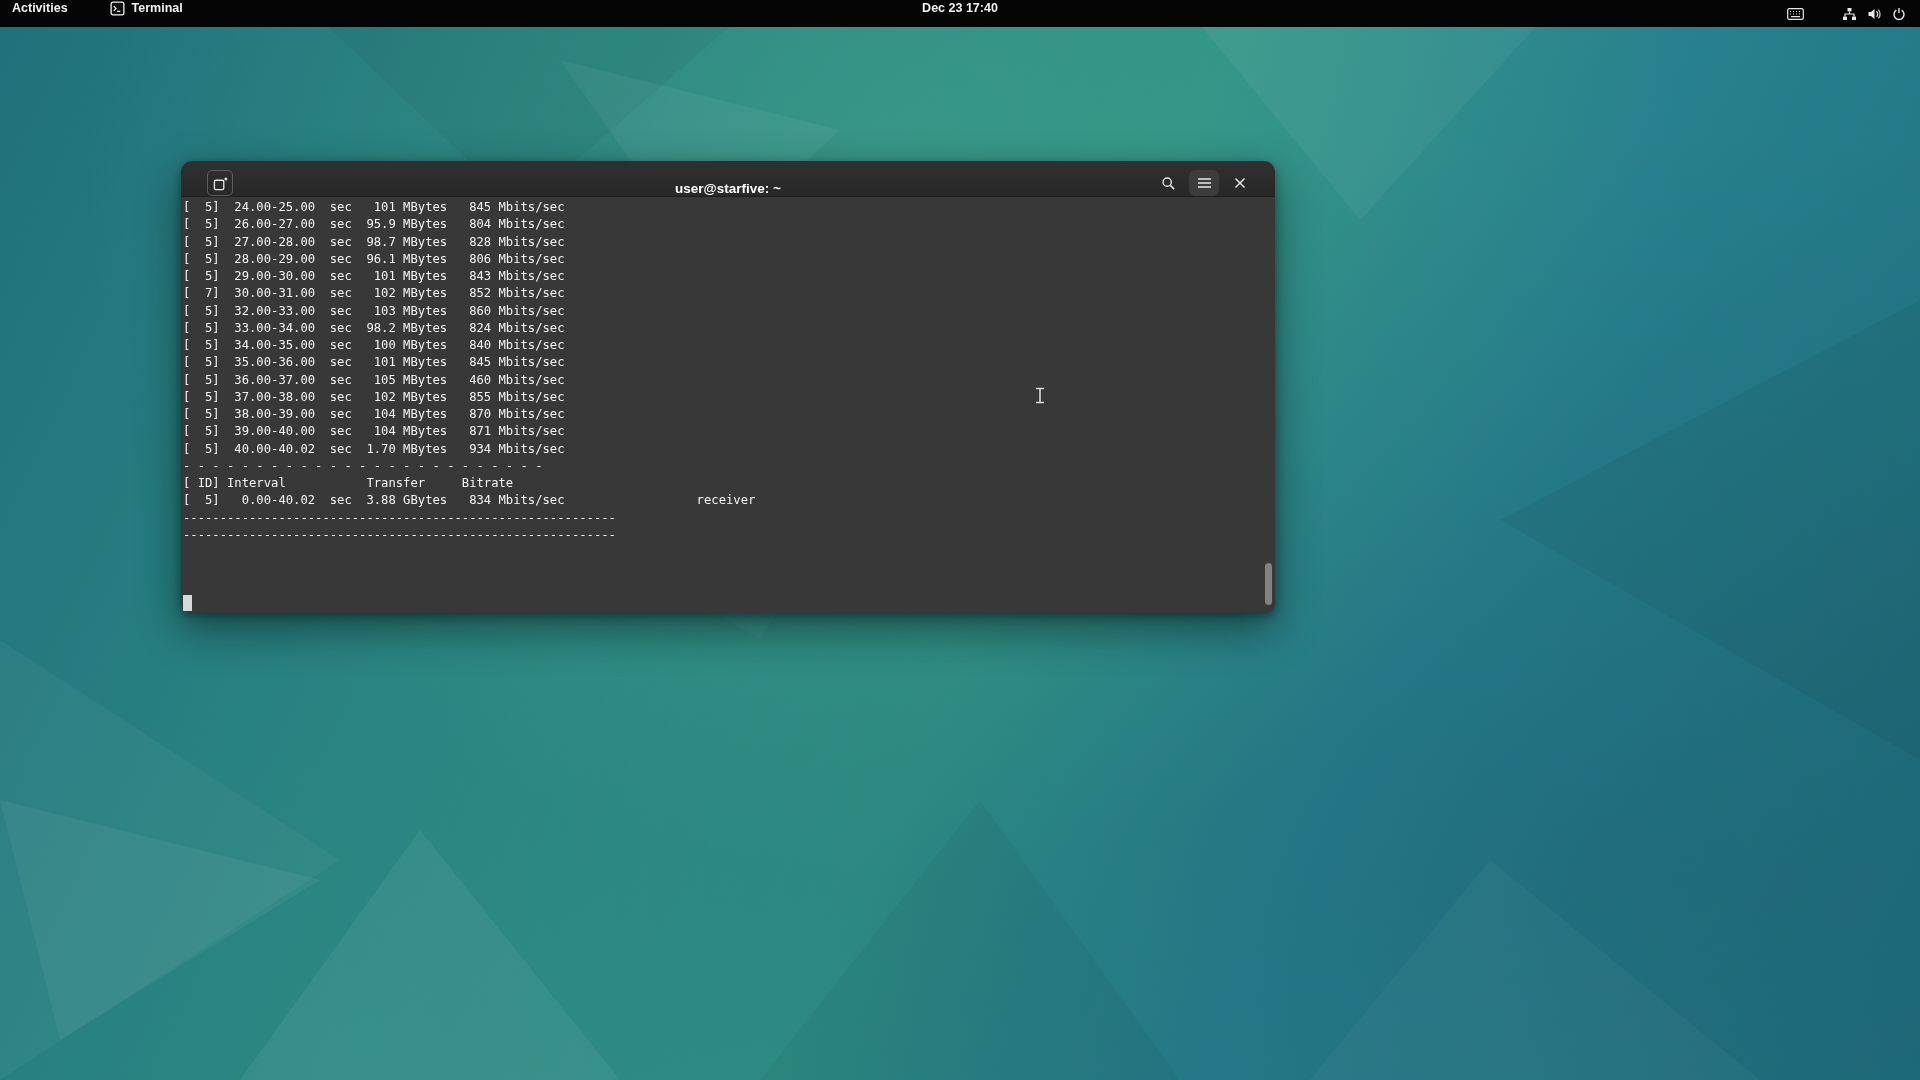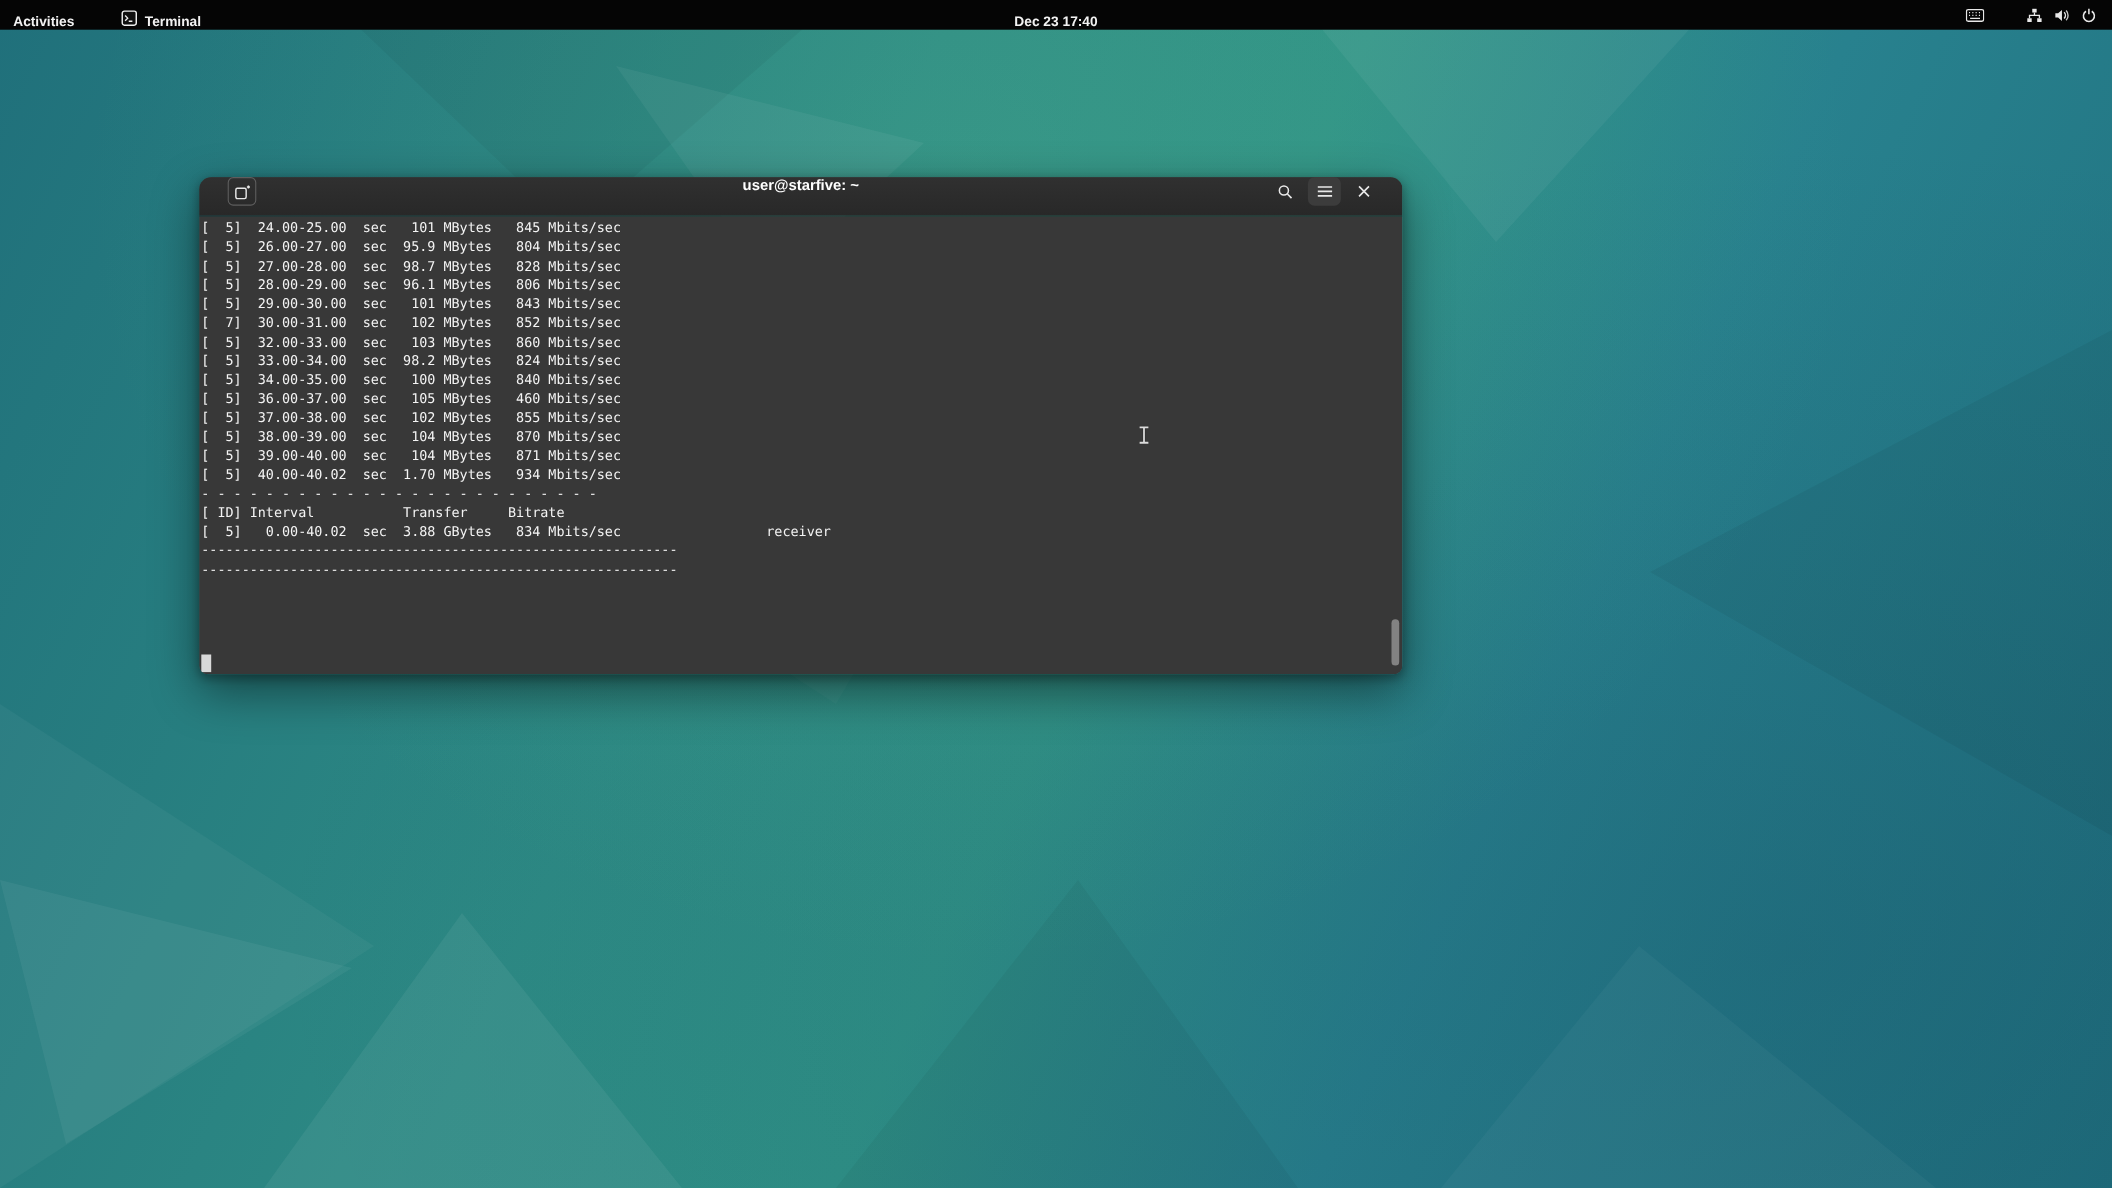--- a/index.html
+++ b/index.html
@@ -14,38 +14,38 @@
   }
   
   .wallpaper-svg { position:absolute; inset:0; z-index:0; }
 
   
   .topbar {
     position:absolute; top:0; left:0; width:1920px; height:27px; z-index:5;
     background:#050505; color:#f2f2f2; display:flex; align-items:center;
     font-size:12.5px; font-weight:bold;
   }
-  .tb-item { height:26px; display:flex; align-items:flex-end; padding:0 12px; cursor:default; }
+  .tb-item { height:26px; display:flex; align-items:flex-start; padding:0 12px; cursor:default; }
   .tb-app { gap:7px; margin-left:18px; }
   .tb-clock { position:absolute; left:50%; transform:translateX(-50%); }
   .tb-status { position:absolute; right:6px; display:flex; align-items:center; gap:10px; height:27px; padding:0 8px; }
   .tb-status svg, .tb-kbd svg { display:block; }
   .tb-kbd { position:absolute; right:110px; height:27px; display:flex; align-items:center; padding:0 6px; }
 
   
   .window {
     position:absolute; left:181px; top:161px; width:1094px; height:452px; z-index:2;
     border-radius:11px 11px 8px 8px; overflow:hidden;
     box-shadow:0 16px 44px rgba(0,0,0,0.45), 0 3px 10px rgba(0,0,0,0.35);
   }
   .titlebar {
     position:relative; height:36px;
     background:linear-gradient(#303030,#282828);
     border-bottom:1px solid #1d1d1d;
-    display:flex; align-items:flex-start; padding:0 22px;
+    display:flex; align-items:flex-end; padding:0 22px;
   }
   .tb-title {
     position:absolute; left:50%; transform:translateX(-50%);
     color:#ffffff; font-size:13.5px; font-weight:bold; white-space:nowrap;
   }
   .hb-btn {
     width:26px; height:26px; border:none; background:transparent; padding:0;
     display:flex; align-items:center; justify-content:center; border-radius:6px; cursor:default;
   }
   .hb-left { margin-left:4px; border:1px solid #5e5e5e; border-radius:5px; }
@@ -186,20 +186,21 @@
     <div>
         <div class="tline">[  5]  24.00-25.00  sec   101 MBytes   845 Mbits/sec</div>
         <div class="tline">[  5]  26.00-27.00  sec  95.9 MBytes   804 Mbits/sec</div>
         <div class="tline">[  5]  27.00-28.00  sec  98.7 MBytes   828 Mbits/sec</div>
         <div class="tline">[  5]  28.00-29.00  sec  96.1 MBytes   806 Mbits/sec</div>
         <div class="tline">[  5]  29.00-30.00  sec   101 MBytes   843 Mbits/sec</div>
         <div class="tline">[  7]  30.00-31.00  sec   102 MBytes   852 Mbits/sec</div>
         <div class="tline">[  5]  32.00-33.00  sec   103 MBytes   860 Mbits/sec</div>
         <div class="tline">[  5]  33.00-34.00  sec  98.2 MBytes   824 Mbits/sec</div>
         <div class="tline">[  5]  34.00-35.00  sec   100 MBytes   840 Mbits/sec</div>
+        <div class="tline">[  5]  35.00-36.00  sec   101 MBytes   845 Mbits/sec</div>
         <div class="tline">[  5]  36.00-37.00  sec   105 MBytes   460 Mbits/sec</div>
         <div class="tline">[  5]  37.00-38.00  sec   102 MBytes   855 Mbits/sec</div>
         <div class="tline">[  5]  38.00-39.00  sec   104 MBytes   870 Mbits/sec</div>
         <div class="tline">[  5]  39.00-40.00  sec   104 MBytes   871 Mbits/sec</div>
         <div class="tline">[  5]  40.00-40.02  sec  1.70 MBytes   934 Mbits/sec</div>
         <div class="tline">- - - - - - - - - - - - - - - - - - - - - - - - -</div>
         <div class="tline">[ ID] Interval           Transfer     Bitrate</div>
         <div class="tline">[  5]   0.00-40.02  sec  3.88 GBytes   834 Mbits/sec                  receiver</div>
         <div class="tline">-----------------------------------------------------------</div>
         <div class="tline">-----------------------------------------------------------</div>

